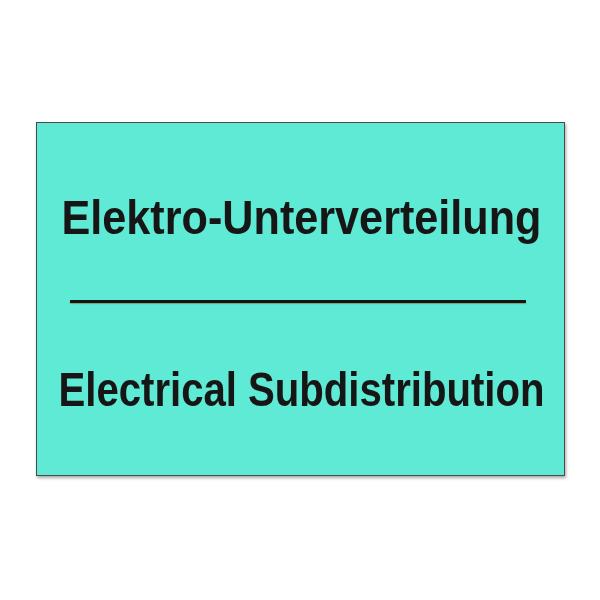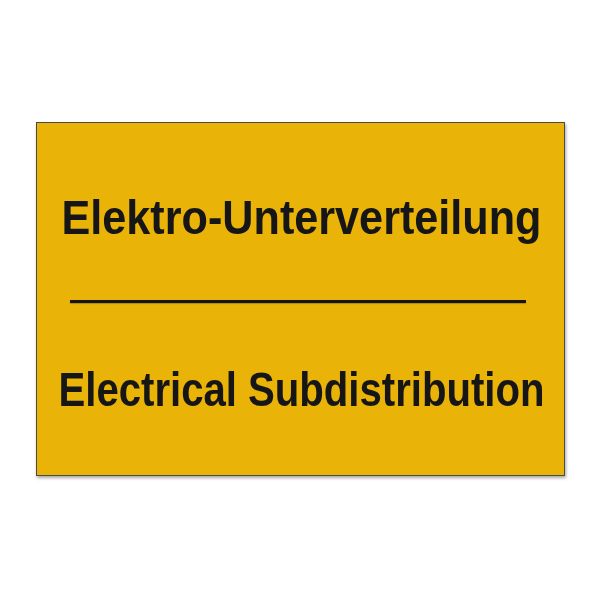--- a/index.html
+++ b/index.html
@@ -16,21 +16,21 @@
     width: 600px;
     height: 600px;
     background: #ffffff;
   }
   .sign {
     position: absolute;
     left: 36px;
     top: 122px;
     width: 529px;
     height: 354px;
-    background: #eab308;
+    background: #5eead4;
     border: 1.5px solid #4a4a4a;
     box-sizing: border-box;
     box-shadow: 1px 2px 3px rgba(0,0,0,0.35);
   }
   .sign-svg {
     position: absolute;
     left: 0;
     top: 0;
     width: 529px;
     height: 354px;

